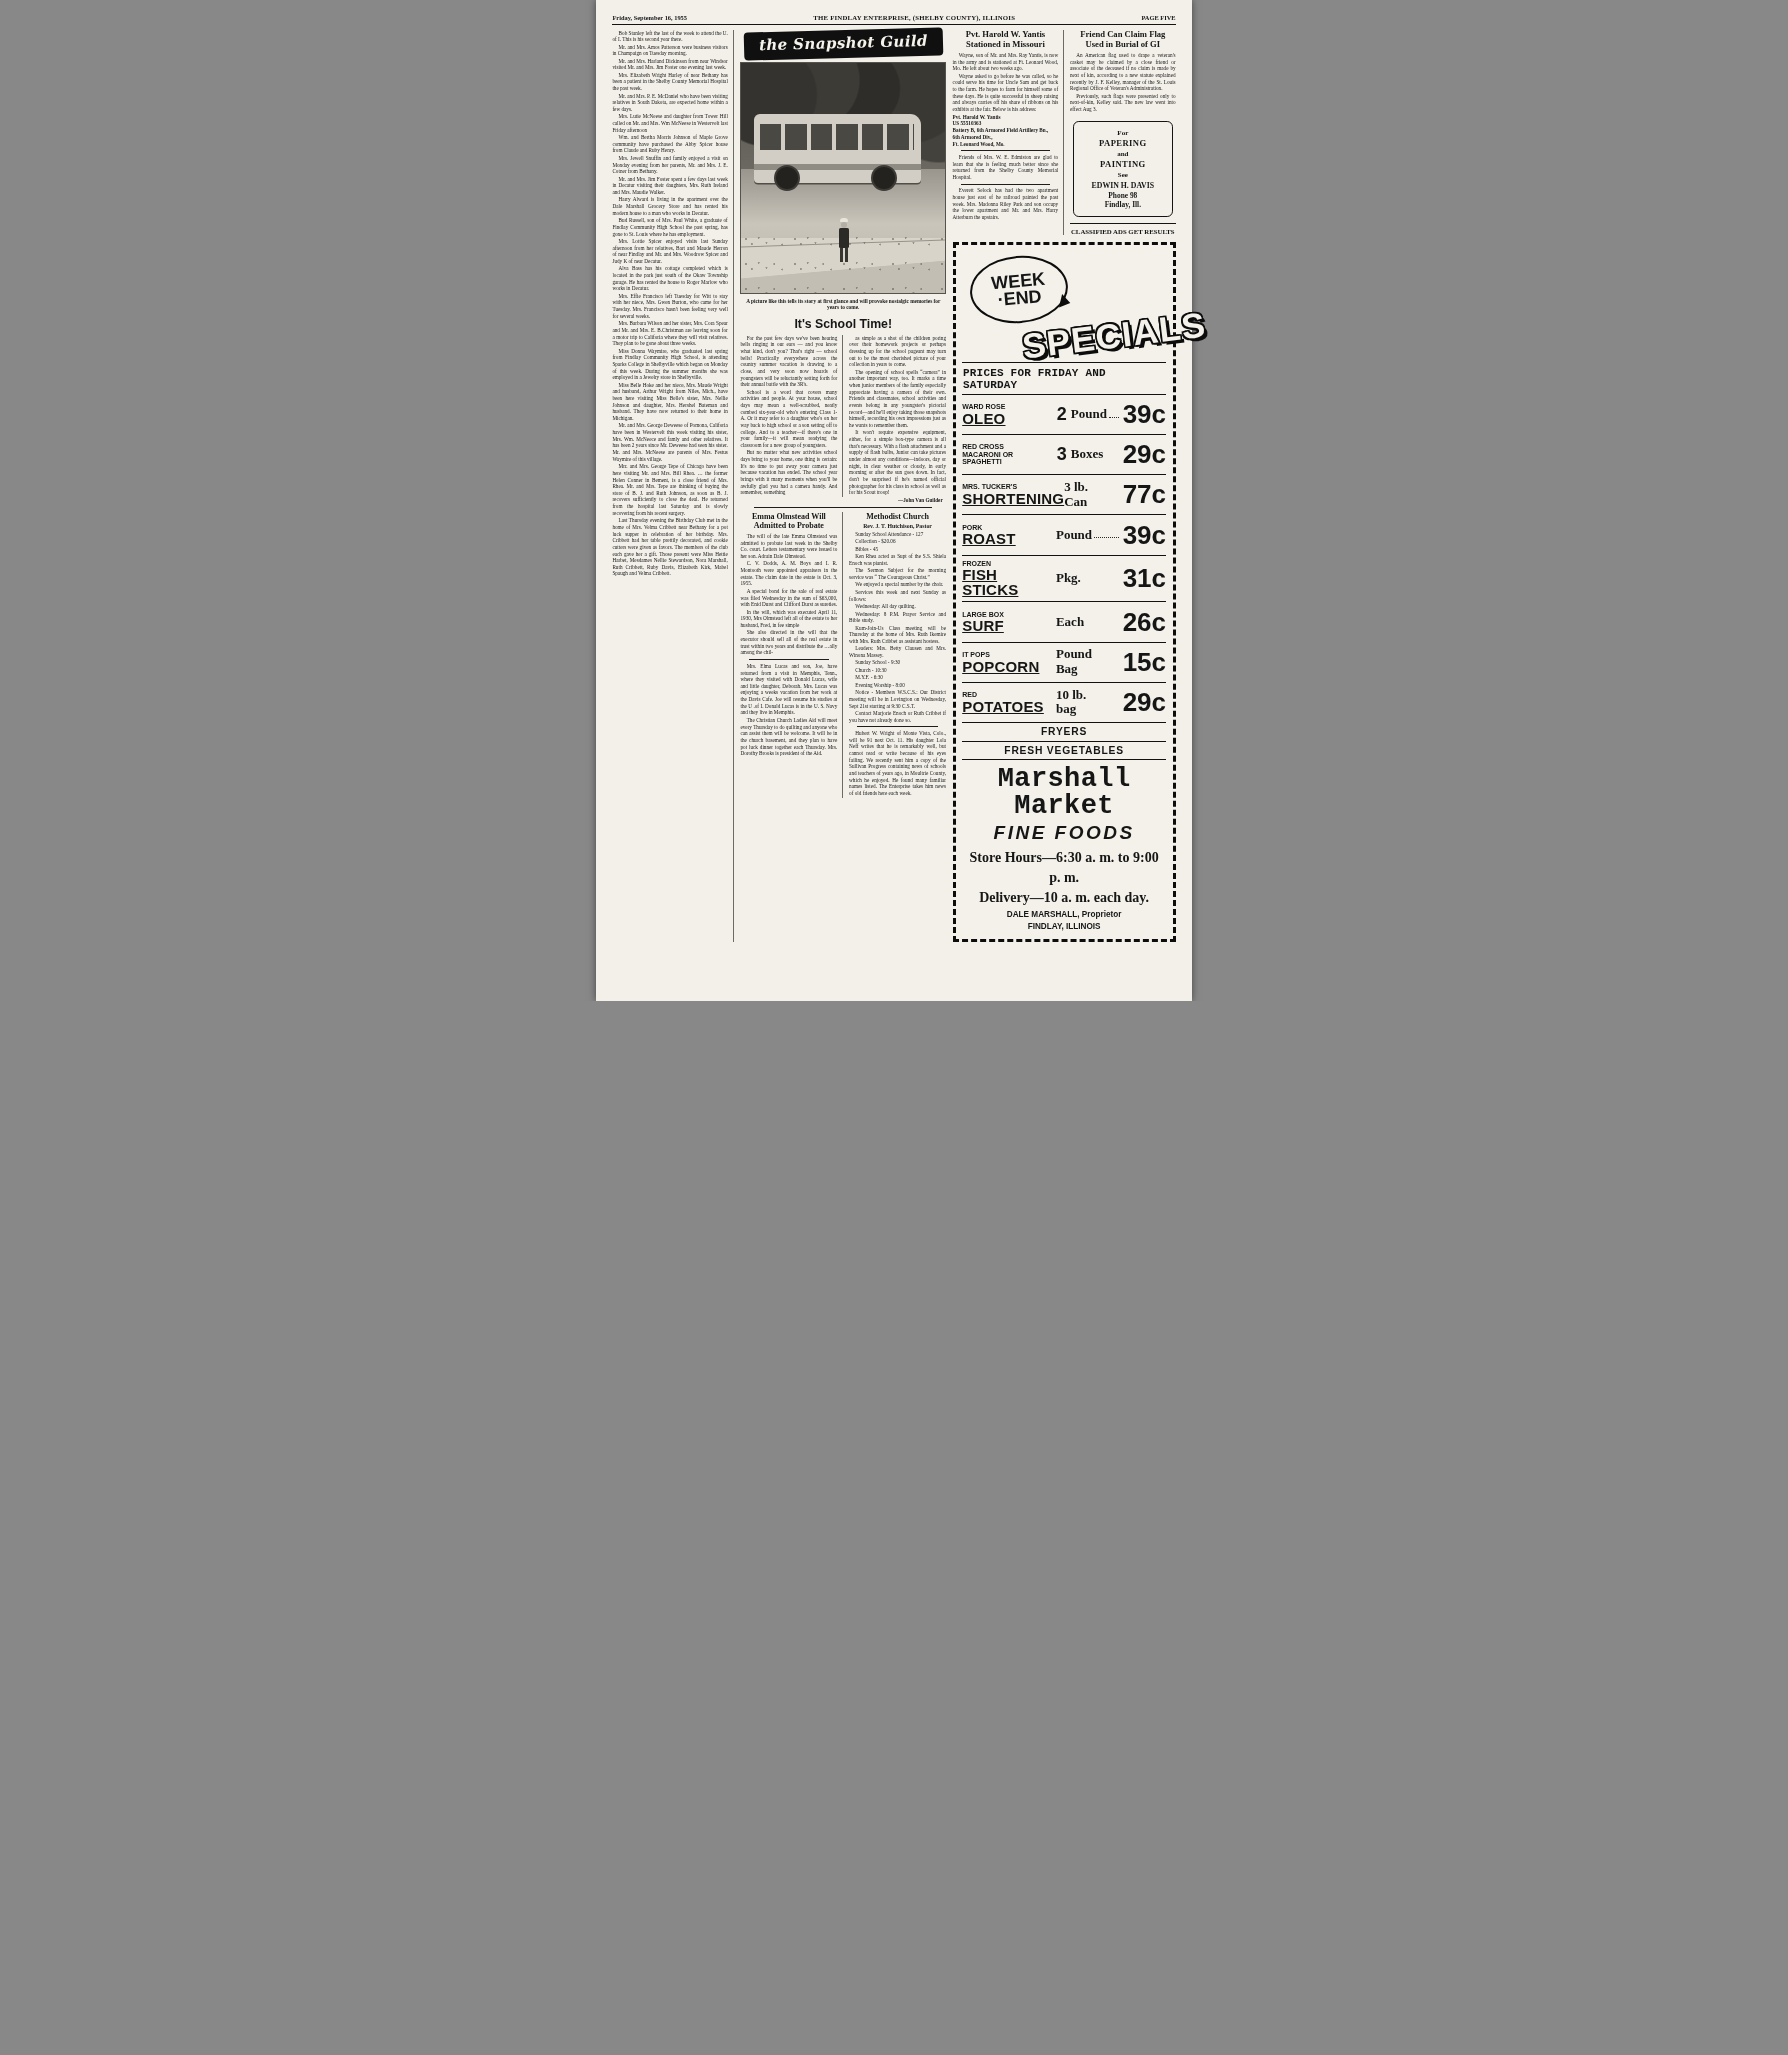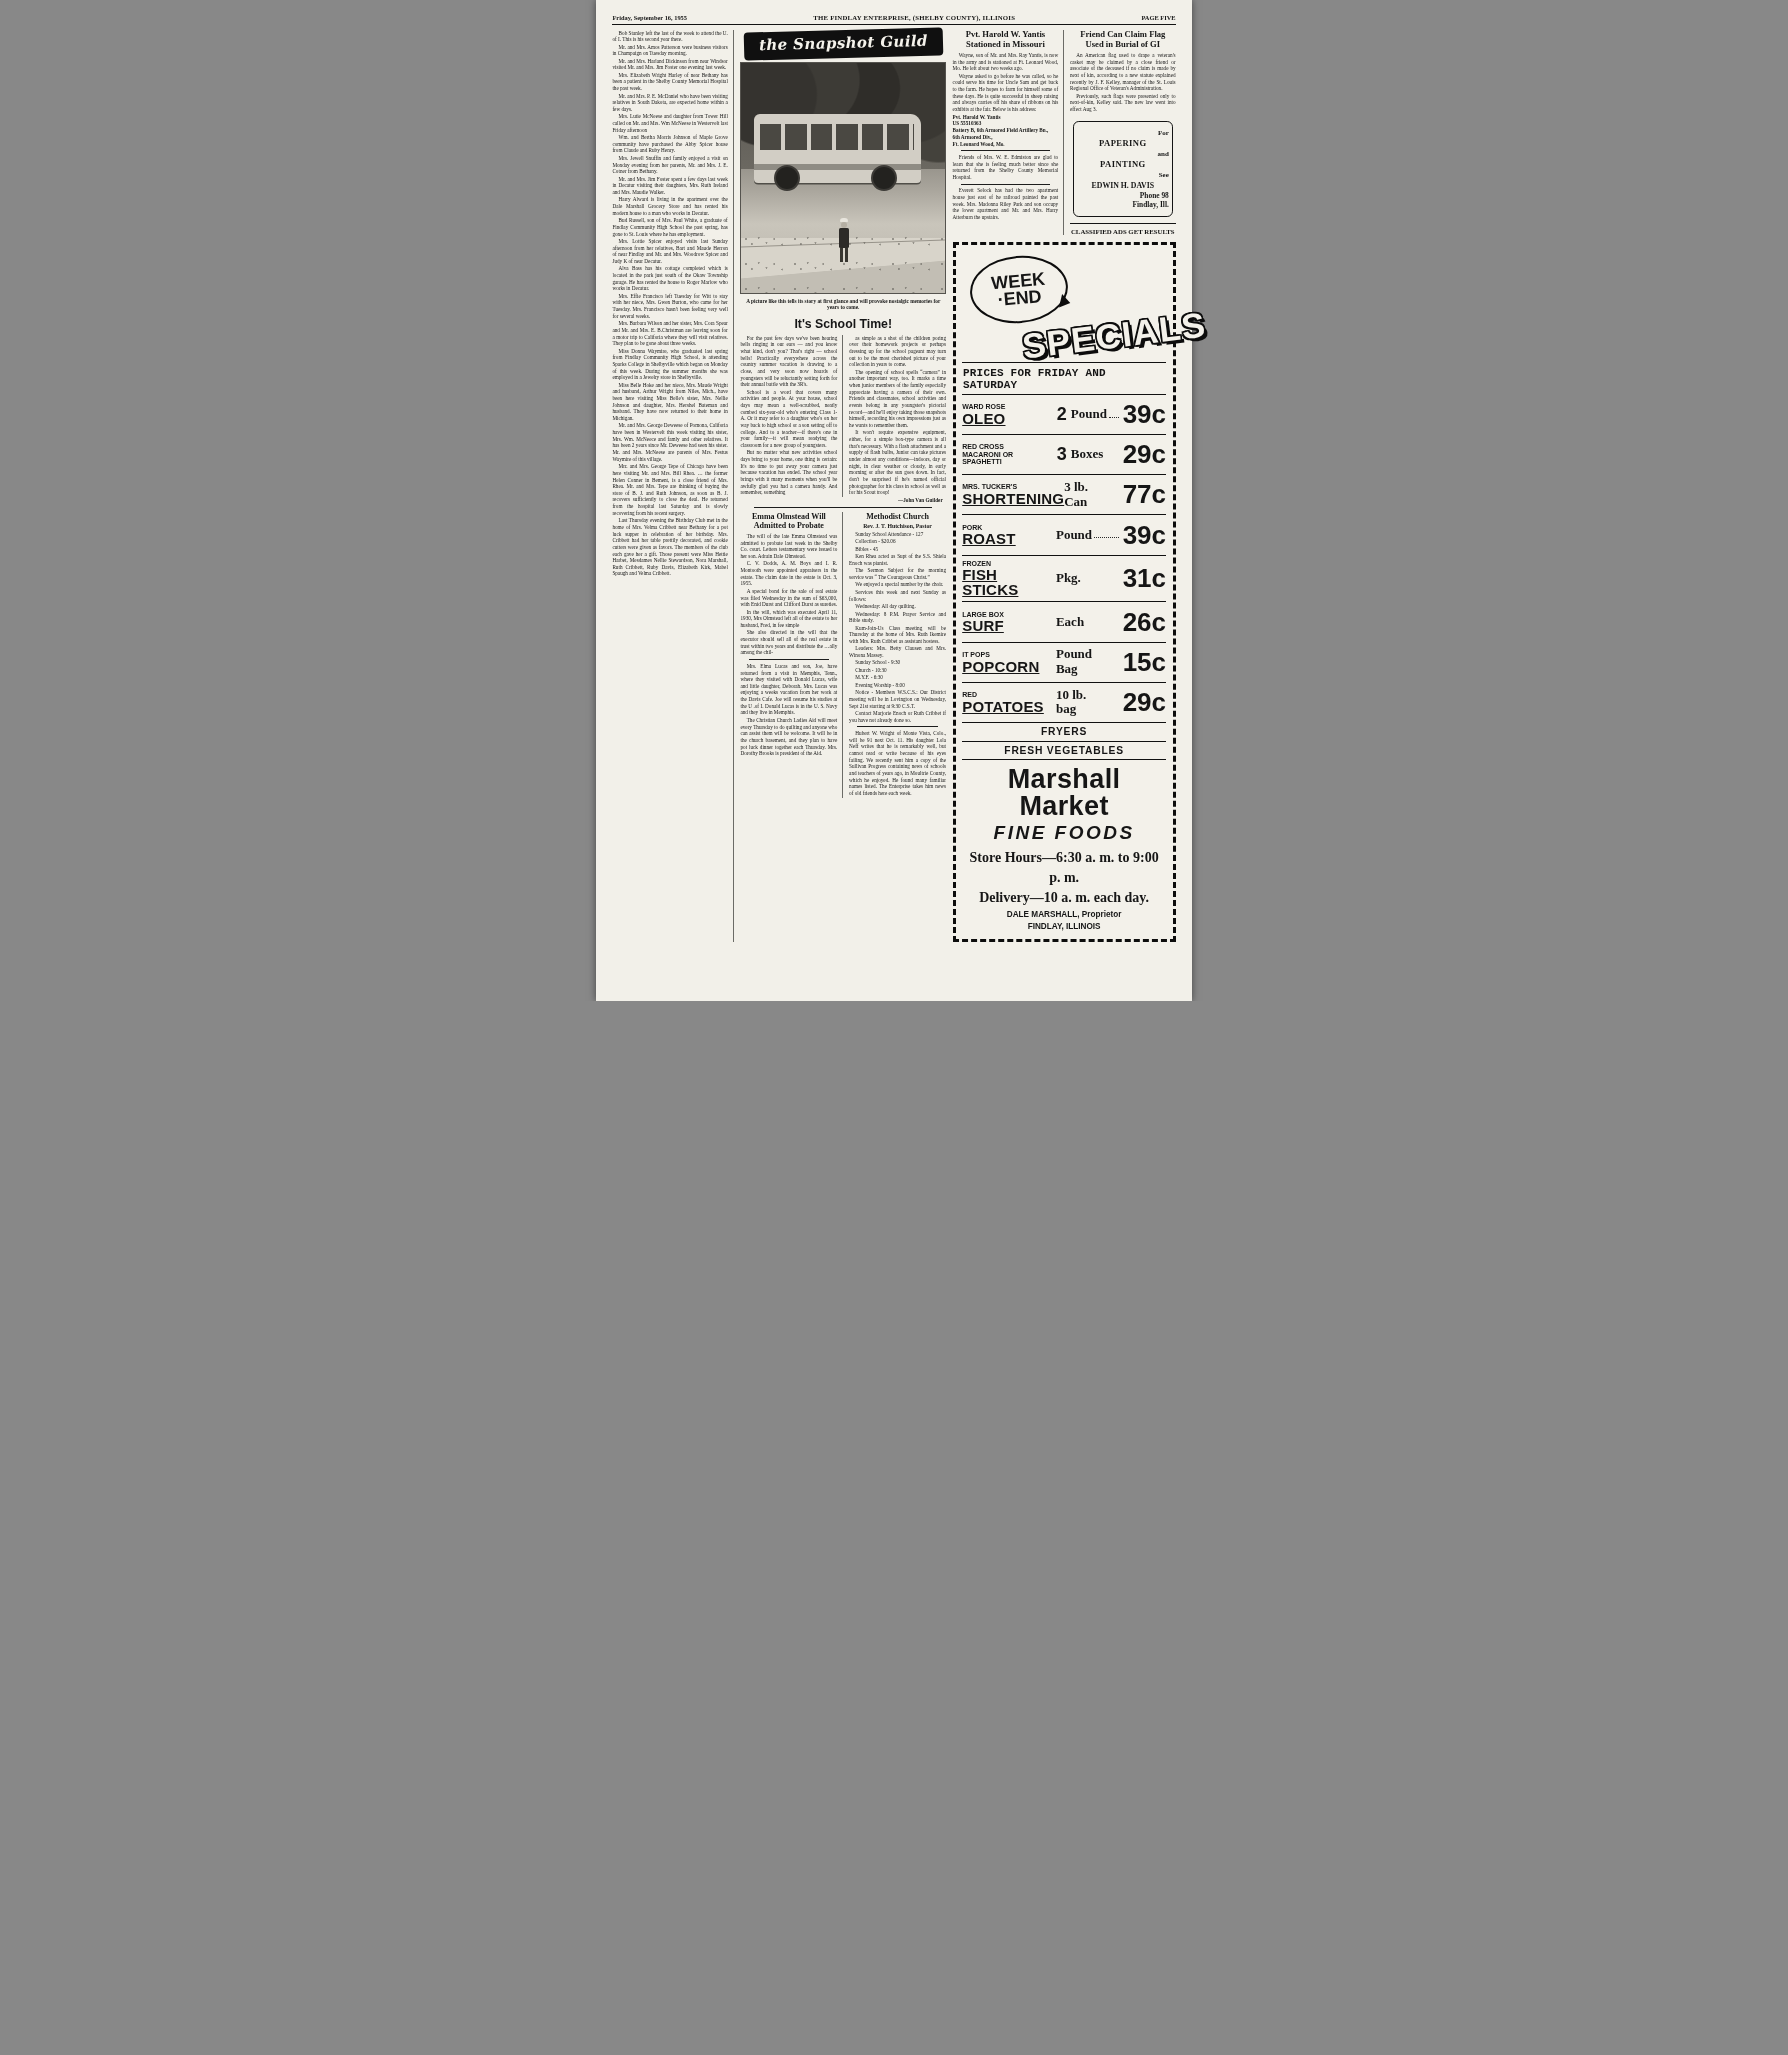--- a/index.html
+++ b/index.html
@@ -63,21 +63,21 @@
   .child .head{position:absolute;top:3.3px;left:3.7px;width:6.6px;height:6.6px;border-radius:50%;background:#b5afa3;}
   .child .body{position:absolute;top:9.5px;left:1.6px;width:10.7px;height:20.6px;background:#2c2a27;border-radius:1.6px;}
   .child .legs{position:absolute;top:30px;left:3.3px;width:7.4px;height:14px;
         background:linear-gradient(90deg,#37352f 0 40%,transparent 40% 60%,#37352f 60%);}
   .caption{font-weight:bold;font-size:5.3px;text-align:center;line-height:1.25;margin:0.8px 2.5px 4.1px;}
   .schooltime{font-family:"Liberation Sans",sans-serif;font-weight:900;text-align:center;
         font-size:12.3px;margin:5.8px 0 4.1px;}
   
   .address p{margin:0;font-size:5.2px;font-weight:bold;line-height:1.3;text-align:left;text-indent:0;}
   .davis{border:1.4px solid #141414;border-radius:5.8px;margin:8.2px 2.5px 5.8px;padding:6.6px 3.3px;text-align:center;}
-  .davis .l1{font-weight:bold;font-size:7px;text-align:right;}
+  .davis .l1{font-weight:bold;font-size:7px;}
   .davis .l2{font-weight:bold;font-size:8.6px;letter-spacing:0.4px;margin:1.6px 0;}
   .davis .l3{font-weight:bold;font-size:7.8px;margin:2.5px 0 0.8px;}
   .classified{border-top:0.8px solid #141414;margin-top:6.6px;padding-top:3.3px;text-align:center;
         font-weight:bold;font-size:6.8px;}
   
   .specials{border:3.7px dashed #0d0d0d;margin-top:7.4px;padding:4.1px 6.6px 6.6px;background:#f3f1ea;}
   .logo-wrap{position:relative;height:109px;margin:2.5px 0 0.8px;}
   .bubble{position:absolute;left:4%;top:4%;width:46%;height:58%;border:2.9px solid #0d0d0d;border-radius:50%;
         display:flex;flex-direction:column;align-items:center;justify-content:center;background:#f3f1ea;
         font-family:"Liberation Sans",sans-serif;font-weight:900;font-size:18px;line-height:.95;
@@ -95,21 +95,21 @@
   .item{display:flex;align-items:center;border-bottom:1px solid #111;padding:4.1px 0;}
   .item-left{flex:0 0 46%;}
   .small-line{font-family:"Liberation Sans",sans-serif;font-weight:800;font-size:7px;line-height:1.1;}
   .big-name{font-family:"Liberation Sans",sans-serif;font-weight:900;font-size:15px;line-height:1;letter-spacing:0.2px;text-decoration:underline;}
   .qty{font-family:"Liberation Sans",sans-serif;font-weight:900;font-size:18px;margin:0 4.1px 0 0.8px;}
   .unit{font-weight:bold;font-size:13px;max-width:35px;line-height:1.15;}
   .dots{flex:1;border-bottom:1.4px dotted #2a2a2a;margin:5.8px 3.3px 0;}
   .price{font-family:Liberation Sans, sans-serif;font-weight:900;font-size:26px;margin-left:auto;white-space:nowrap;}
   .adline{text-align:center;font-family:"Liberation Sans",sans-serif;font-weight:800;font-size:10.3px;
         letter-spacing:0.8px;padding:3.3px 0;border-bottom:1px solid #111;}
-  .market-name{font-family:Liberation Sans, sans-serif;font-weight:900;font-size:27px;text-align:center;
+  .market-name{font-family:Liberation Mono, monospace;font-weight:900;font-size:27px;text-align:center;
         letter-spacing:0.4px;margin:5.8px 0 1.6px;line-height:1;}
   .fine-foods{font-family:"Liberation Sans",sans-serif;font-style:italic;font-weight:700;font-size:19px;
         text-align:center;letter-spacing:2.5px;margin:1.6px 0 4.1px;}
   .store-line{font-weight:bold;font-size:14px;text-align:center;line-height:1.45;}
   .store-line.sans{font-family:"Liberation Sans",sans-serif;font-size:8.2px;}
 </style>
 </head>
 <body>
 
 <div class="page">

